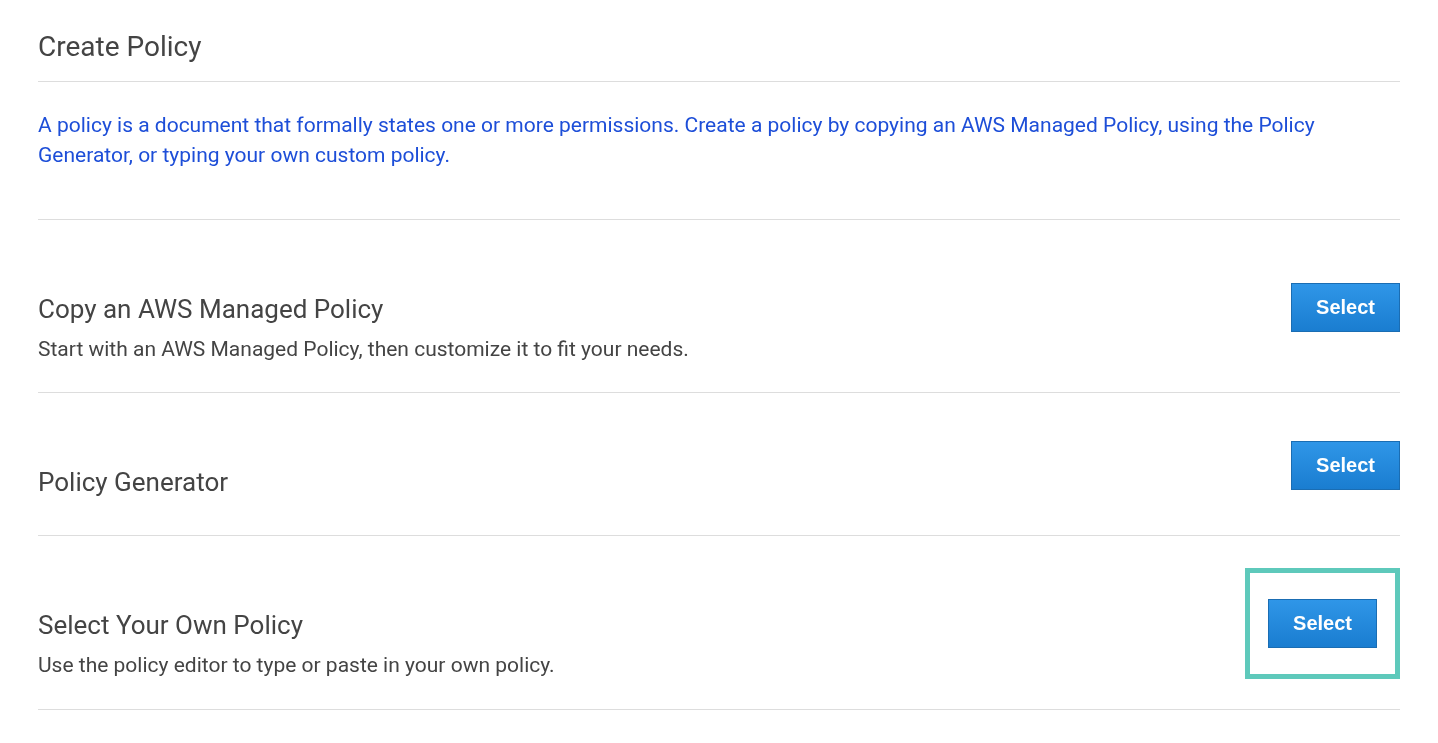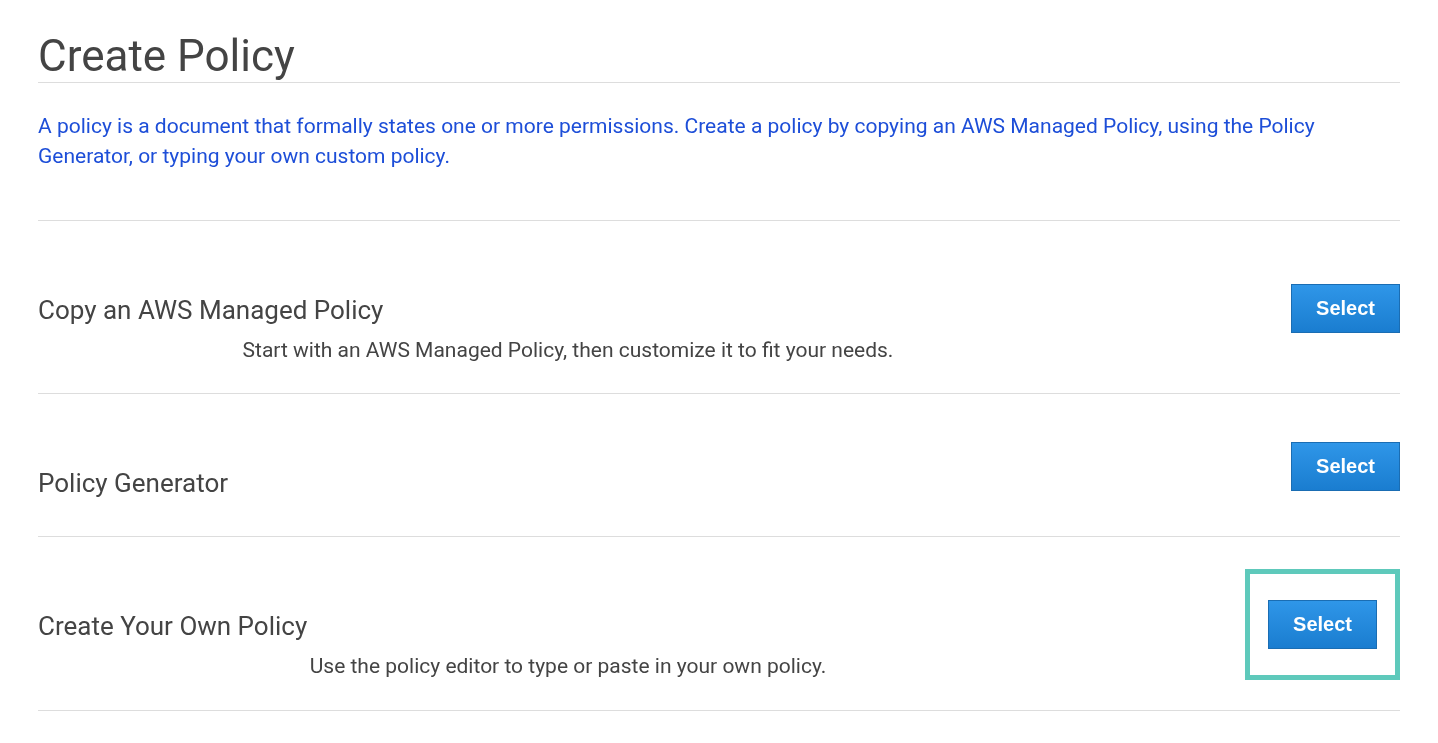--- a/index.html
+++ b/index.html
@@ -7,23 +7,24 @@
       margin: 0;
       padding: 0;
     }
     body {
       font-family: -apple-system, BlinkMacSystemFont, "Segoe UI", Roboto, "Helvetica Neue", Arial, sans-serif;
       background: #ffffff;
       padding: 30px 38px;
       color: #444;
     }
     .page-title {
-      font-size: 44px;
+      font-size: 28px;
       font-weight: 400;
       color: #444;
+      padding-bottom: 18px;
       border-bottom: 1px solid #ddd;
     }
     .intro {
       font-size: 21px;
       line-height: 1.45;
       color: #1d4ed8;
       padding: 28px 0 48px 0;
       border-bottom: 1px solid #ddd;
     }
     .option-row {
@@ -42,21 +43,20 @@
       font-weight: 400;
       color: #444;
       margin-bottom: 10px;
       margin-top: 44px;
     }
     .option-desc {
       font-size: 21px;
       line-height: 1.45;
       color: #444;
       max-width: 1060px;
-      text-align: center;
     }
     .select-btn {
       background: linear-gradient(to bottom, #2f96e8, #1a7dd0);
       border: 1px solid #1a6db3;
       border-radius: 0;
       color: #fff;
       font-size: 20px;
       font-weight: 700;
       padding: 12px 24px;
       cursor: pointer;
@@ -87,19 +87,19 @@
 
 <div class="option-row">
   <div class="option-text">
     <h2 class="option-title">Policy Generator</h2>
   </div>
   <button class="select-btn">Select</button>
 </div>
 
 <div class="option-row">
   <div class="option-text">
-    <h2 class="option-title">Create Your Own Policy</h2>
+    <h2 class="option-title">Select Your Own Policy</h2>
     <p class="option-desc">Use the policy editor to type or paste in your own policy.</p>
   </div>
   <div class="highlight-box">
     <button class="select-btn">Select</button>
   </div>
 </div>
 
 </body></html>

